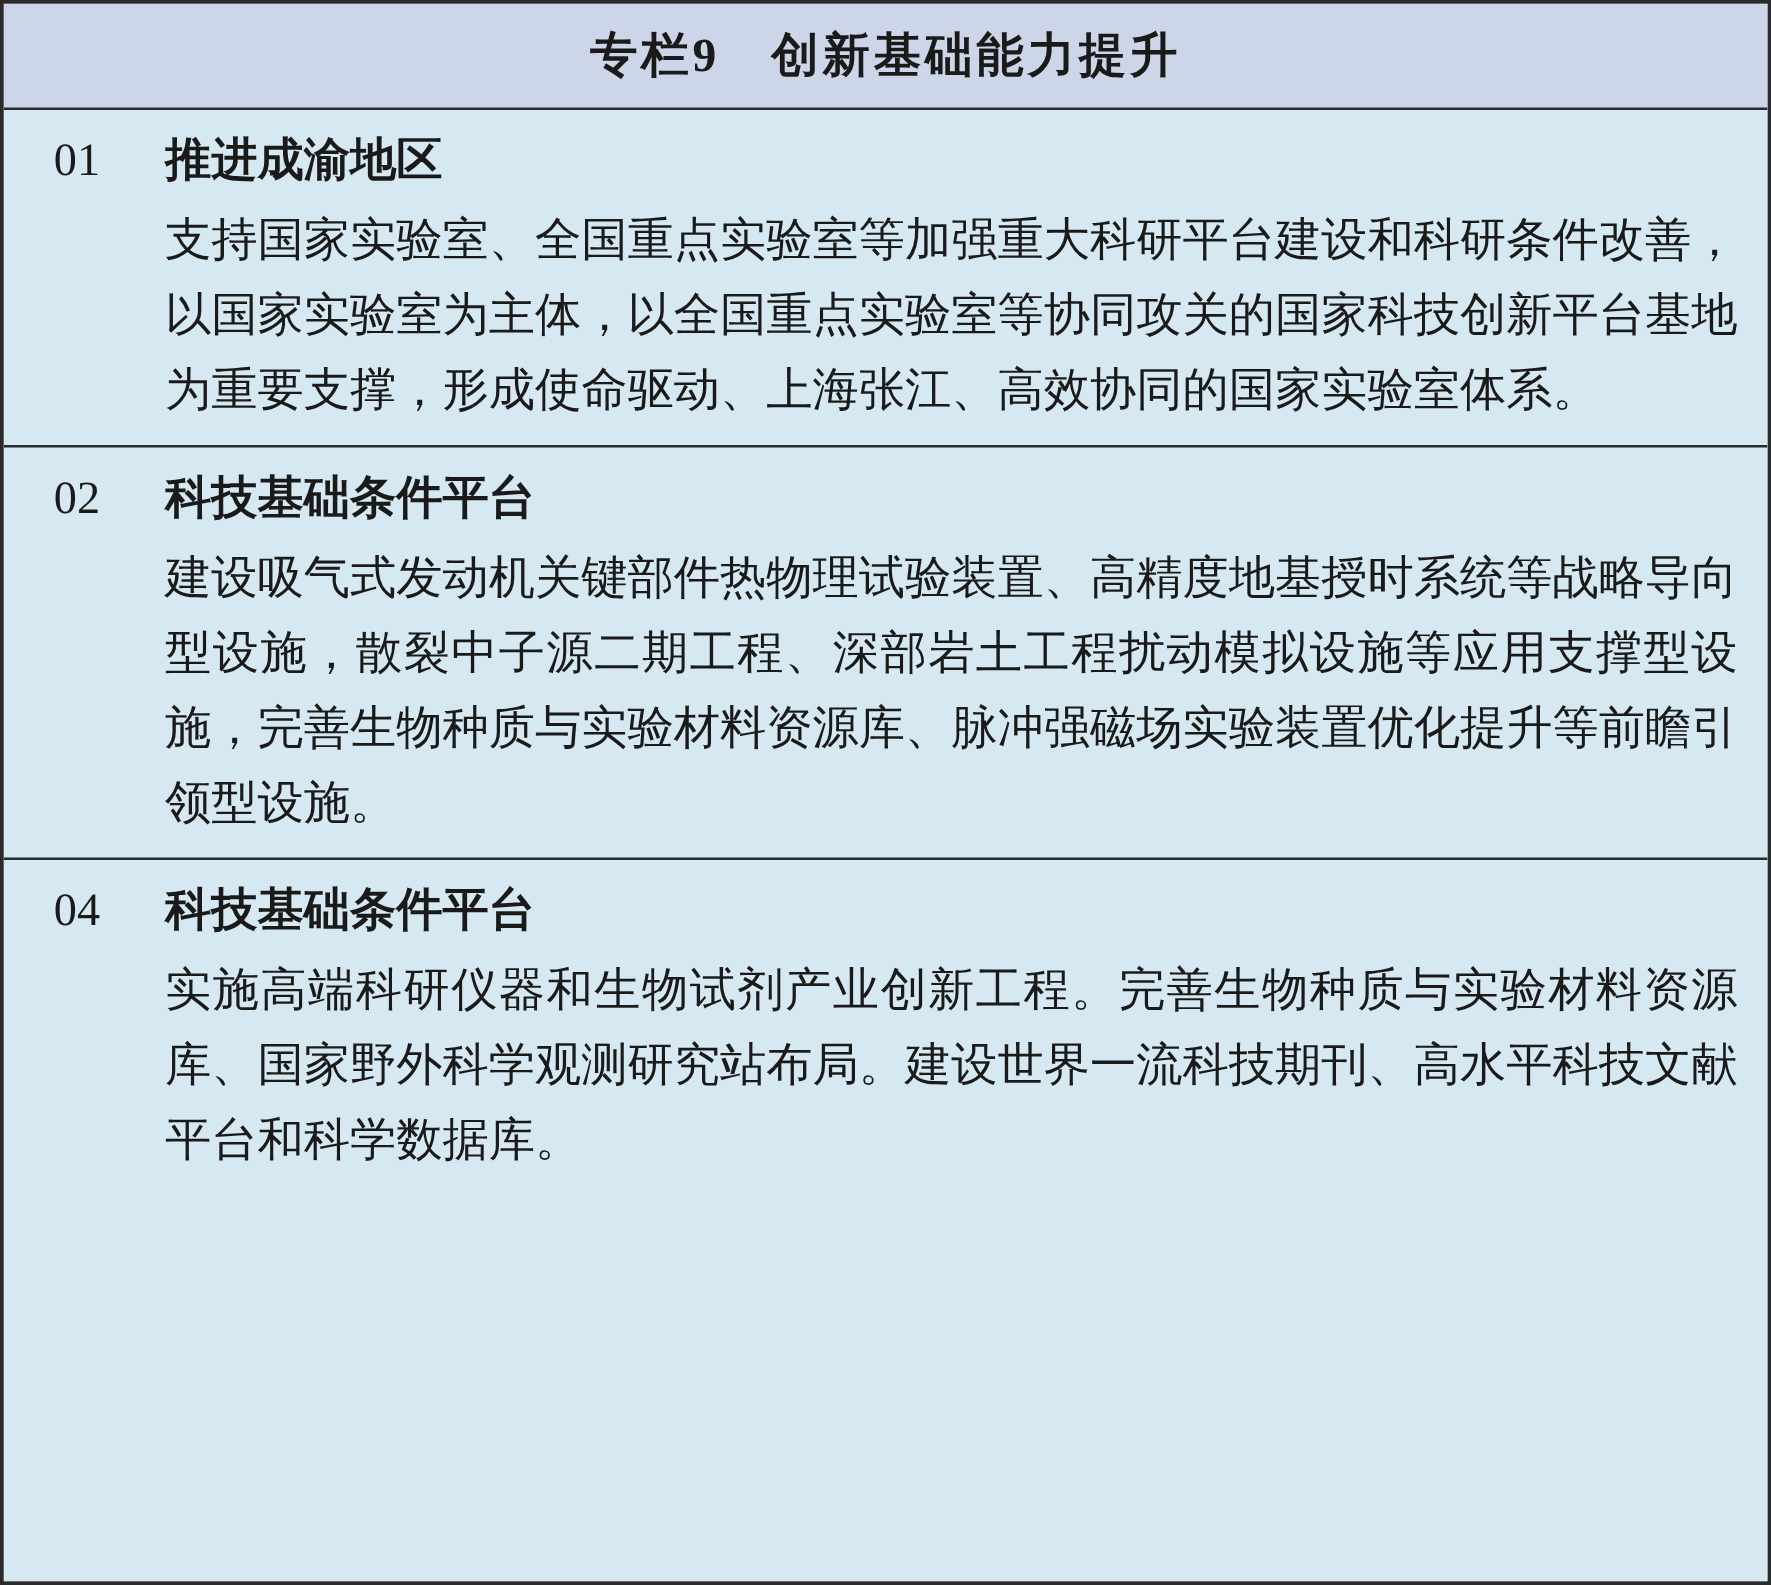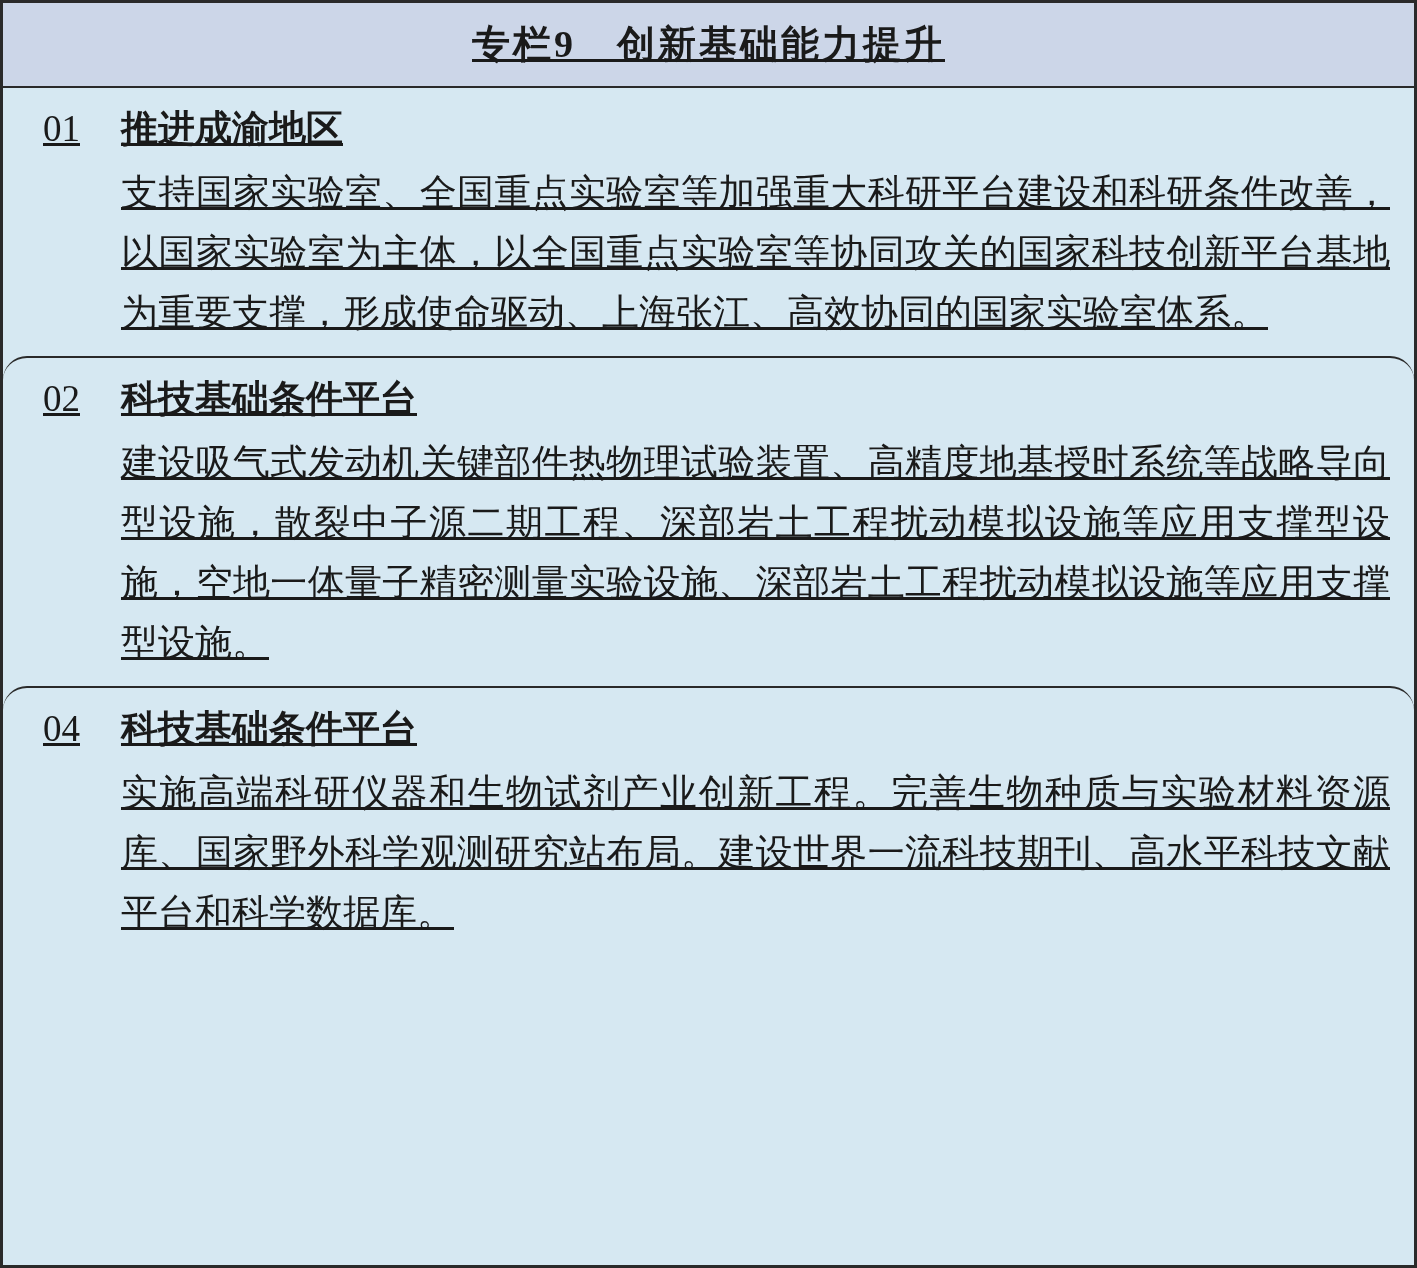--- a/index.html
+++ b/index.html
@@ -1,15 +1,15 @@
 <!DOCTYPE html>
 <html><head>
 <meta charset="utf-8">
 <style>
-  * { margin: 0; padding: 0; box-sizing: border-box; text-decoration: underline; }
+  * { margin: 0; padding: 0; box-sizing: border-box; }
   html, body {
     width: 1417px;
     height: 1268px;
     background: #ffffff;
     font-family: "Liberation Serif", "DejaVu Serif", serif;
     color: #1a1a1a;
   }
   .column-box {
     width: 1417px;
     height: 1268px;
@@ -36,24 +36,24 @@
   .box-body {
     flex: 1;
     background: #d6e8f2;
     display: flex;
     flex-direction: column;
   }
   .section {
     padding: 11px 0 13px 0;
     display: flex;
     flex-direction: row;
+    gap: 11px;
   }
   .section + .section {
     border-top: 2px solid #2a2a2a;
-    border-radius: 24px;
   }
   .section-number {
     flex: 0 0 118px;
     padding-left: 40px;
     font-size: 37px;
     line-height: 60px;
     font-family: "Liberation Serif", "DejaVu Serif", serif;
   }
   .section-content {
     flex: 1;
@@ -88,21 +88,21 @@
       <div class="section-content">
         <div class="section-title">推进成渝地区</div>
         <div class="section-body">支持国家实验室、全国重点实验室等加强重大科研平台建设和科研条件改善，以国家实验室为主体，以全国重点实验室等协同攻关的国家科技创新平台基地为重要支撑，形成使命驱动、上海张江、高效协同的国家实验室体系。</div>
       </div>
     </div>
 
     <div class="section">
       <div class="section-number">02</div>
       <div class="section-content">
         <div class="section-title">科技基础条件平台</div>
-        <div class="section-body">建设吸气式发动机关键部件热物理试验装置、高精度地基授时系统等战略导向型设施，散裂中子源二期工程、深部岩土工程扰动模拟设施等应用支撑型设施，空地一体量子精密测量实验设施、深部岩土工程扰动模拟设施等应用支撑型设施。</div>
+        <div class="section-body">建设吸气式发动机关键部件热物理试验装置、高精度地基授时系统等战略导向型设施，散裂中子源二期工程、深部岩土工程扰动模拟设施等应用支撑型设施，完善生物种质与实验材料资源库、脉冲强磁场实验装置优化提升等前瞻引领型设施。</div>
       </div>
     </div>
 
 
     <div class="section">
       <div class="section-number">04</div>
       <div class="section-content">
         <div class="section-title">科技基础条件平台</div>
         <div class="section-body">实施高端科研仪器和生物试剂产业创新工程。完善生物种质与实验材料资源库、国家野外科学观测研究站布局。建设世界一流科技期刊、高水平科技文献平台和科学数据库。</div>
       </div>

